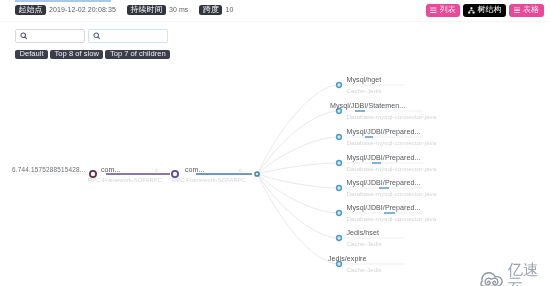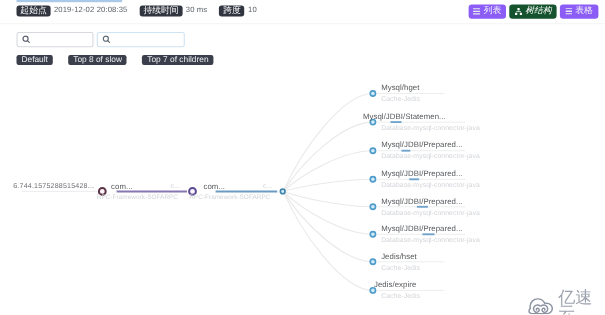--- a/index.html
+++ b/index.html
@@ -25,40 +25,40 @@
     height:10px; font-size:8px; line-height:1; padding:0 3.5px;
     letter-spacing:0px; white-space:nowrap;
     font-family:"DejaVu Sans","Liberation Sans", sans-serif;
   }
   .hdr-val { font-size:7px; color:#5d6268; white-space:nowrap; letter-spacing:0.1px; }
 
   .hdr-right { position:absolute; right:6.5px; top:3.5px; height:13.5px; display:flex; align-items:center; gap:3px; }
   .vbtn {
     display:inline-flex; align-items:center; gap:3px; border:0;
     height:13.5px; padding:0 4.5px; border-radius:3px;
-    background:#8b5cf6; color:#f3f4f6; font-size:8px; line-height:1; white-space:nowrap;
+    background:#ec4899; color:#f3f4f6; font-size:8px; line-height:1; white-space:nowrap;
     font-family:"DejaVu Sans","Liberation Sans", sans-serif;
   }
-  .vbtn.active { background:#14532d; color:#fff;font-style:italic; }
+  .vbtn.active { background:#000000; color:#fff; }
   .vbtn svg { display:block; }
 
   .hdr-divider { position:absolute; left:0; top:21px; width:550px; height:1px; background:#f4f5f6; }
 
   
   .toolbar { position:absolute; left:0; top:0px; width:550px; height:64px; }
   .sbox {
     position:absolute; top:29px; height:13.5px;
     border:1px solid #d8d9de; border-radius:2px; background:#fff;
     display:flex; align-items:center; padding-left:4px;
   }
   .sbox.focused { border-color:#cfe3f2; }
   .sbox .ph { font-size:6px; color:#e9eaec; margin-left:3px; white-space:nowrap; }
   .sbox svg { display:block; flex:0 0 auto; }
 
-  .fbtns { position:absolute; left:15px; top:49.5px; display:flex; gap:14px;justify-content:space-between; }
+  .fbtns { position:absolute; left:15px; top:49.5px; display:flex; gap:2px;justify-content:space-between; }
   .fbtn {
     display:inline-flex; align-items:center; justify-content:center; border:0;
     height:9.5px; padding:0 4.5px; border-radius:2px;
     background:#3a3f4b; color:#eceef1; font-size:7.6px; line-height:1; white-space:nowrap;
     font-family:"Liberation Sans", sans-serif;
   }
 
   
   .graph { position:absolute; left:0; top:0px; width:550px; height:286px; }
   .gsvg { position:absolute; left:0; top:0; }
@@ -211,21 +211,21 @@
     <div class="glabel lbl-main" style="left:346.5px;top:127.5px;">Mysql/JDBI/Prepared...</div>
     <div class="glabel lbl-sub" style="left:346.5px;top:138.5px;">Database-mysql-connector-java</div>
     <div class="glabel lbl-main" style="left:346.5px;top:153.5px;">Mysql/JDBI/Prepared...</div>
     <div class="glabel lbl-sub" style="left:346.5px;top:164.5px;">Database-mysql-connector-java</div>
     <div class="glabel lbl-main" style="left:346.5px;top:178.5px;">Mysql/JDBI/Prepared...</div>
     <div class="glabel lbl-sub" style="left:346.5px;top:189.5px;">Database-mysql-connector-java</div>
     <div class="glabel lbl-main" style="left:346.5px;top:203.5px;">Mysql/JDBI/Prepared...</div>
     <div class="glabel lbl-sub" style="left:346.5px;top:214.5px;">Database-mysql-connector-java</div>
     <div class="glabel lbl-main" style="left:346.5px;top:228.5px;">Jedis/hset</div>
     <div class="glabel lbl-sub" style="left:346.5px;top:239.5px;">Cache-Jedis</div>
-    <div class="glabel lbl-main" style="left:340px;top:254.5px;">Jedis/expire</div>
+    <div class="glabel lbl-main" style="left:328px;top:254.5px;">Jedis/expire</div>
     <div class="glabel lbl-sub" style="left:346.5px;top:265.5px;">Cache-Jedis</div>
     <div class="glabel lbl-root" style="left:12px;top:165.5px;">6.744.1575288515428...</div>
     <div class="glabel lbl-main" style="left:101px;top:165.5px;">com...</div>
     <div class="glabel lbl-sub2" style="left:88px;top:177px;">RPC-Framework-SOFARPC</div>
     <div class="glabel lbl-main" style="left:185px;top:165.5px;">com...</div>
     <div class="glabel lbl-sub2" style="left:172px;top:177px;">RPC-Framework-SOFARPC</div>
     <div class="glabel lbl-edge" style="left:155px;top:166px;">c...</div>
     <div class="glabel lbl-edge" style="left:239px;top:166px;">c...</div>
   </div>
 

